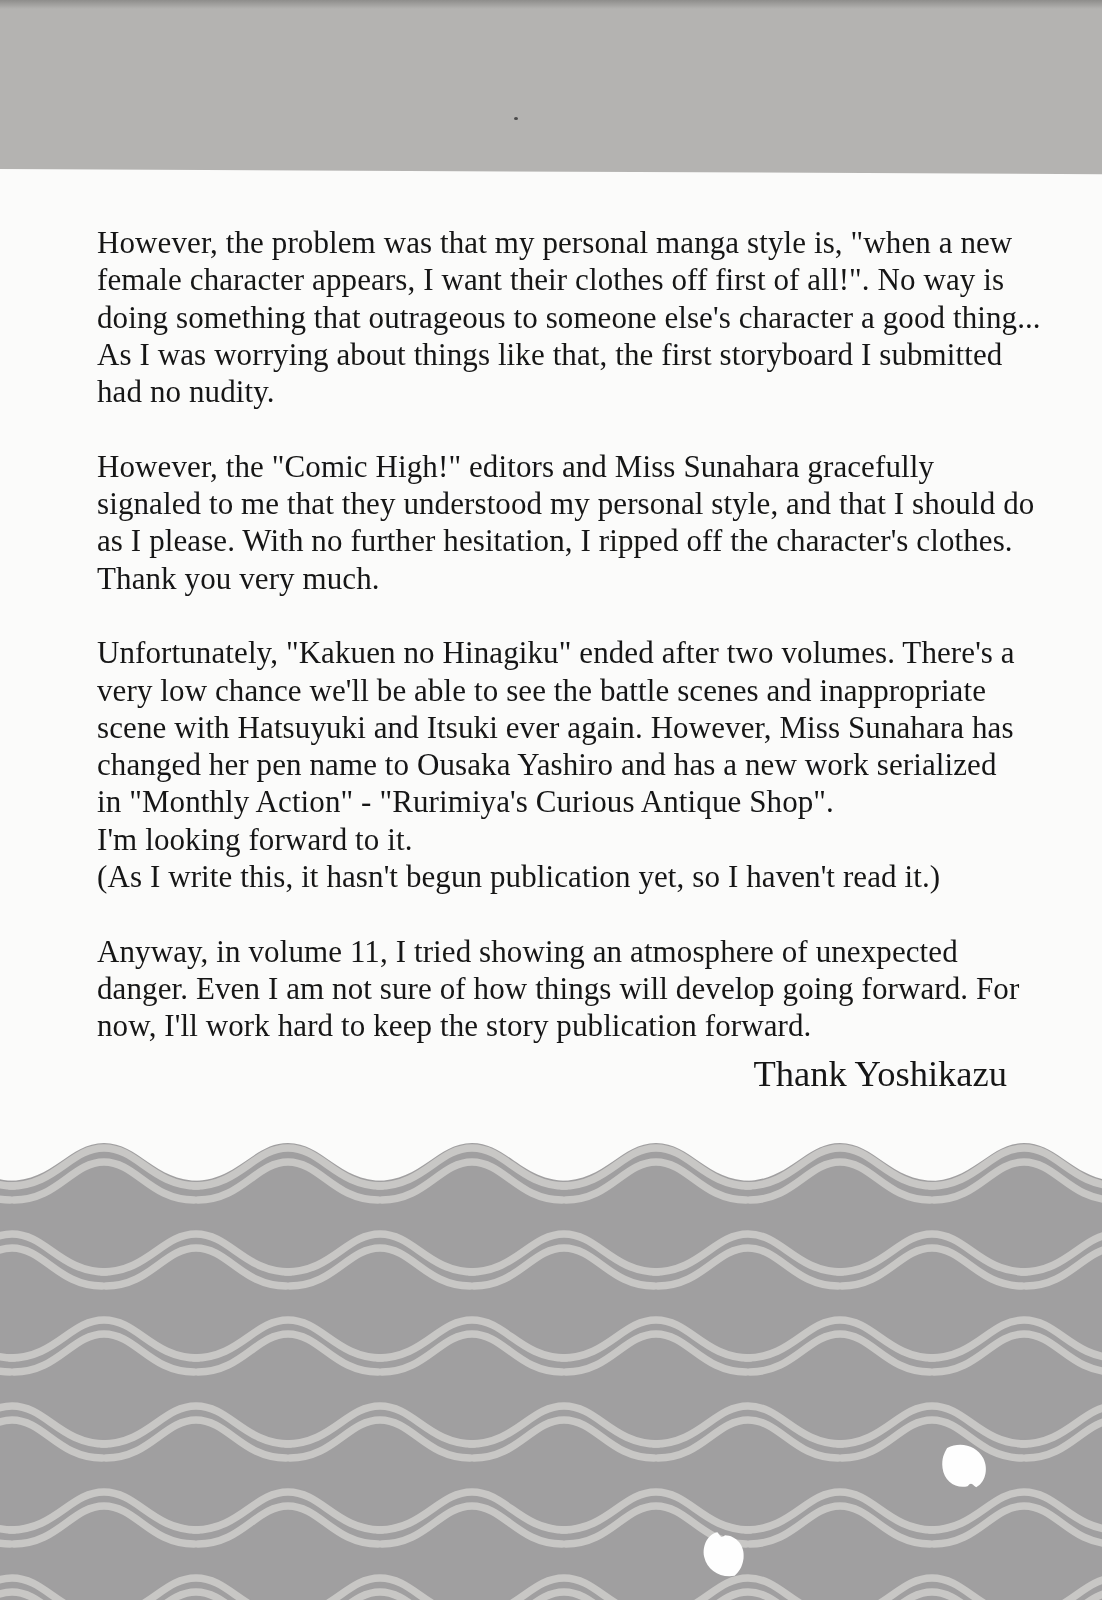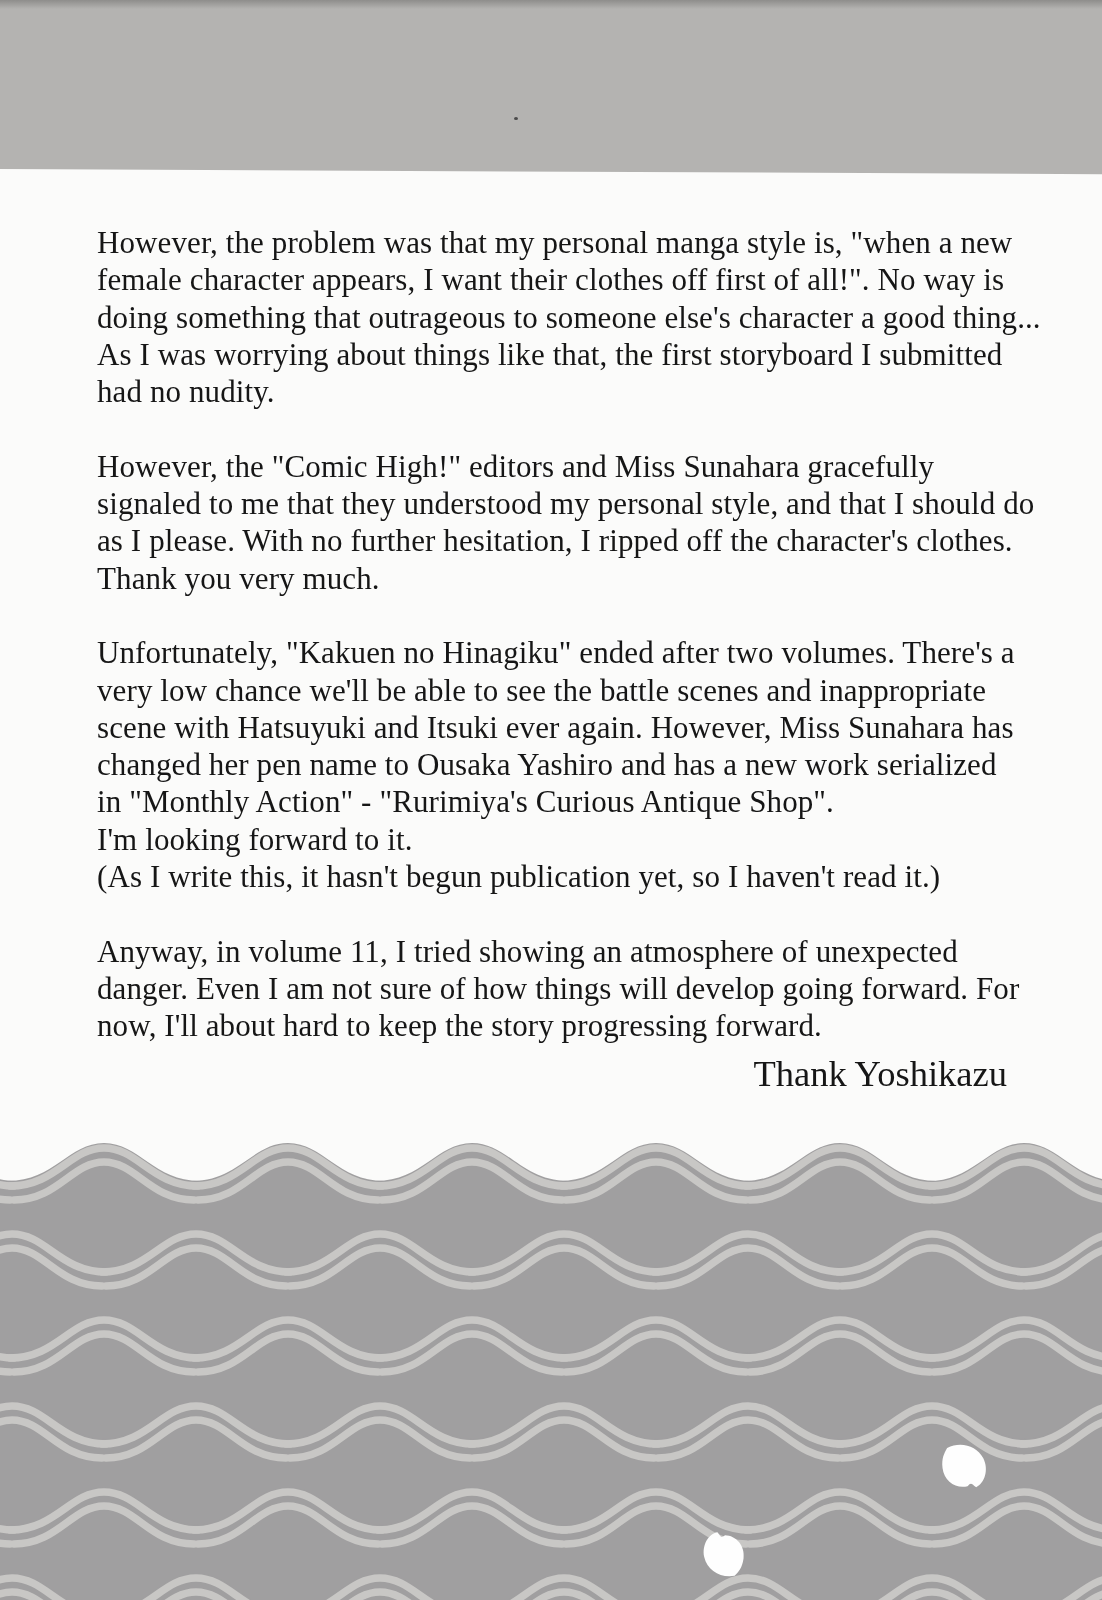--- a/index.html
+++ b/index.html
@@ -66,21 +66,21 @@
 Thank you very much.</p>
   <p class="para">Unfortunately, "Kakuen no Hinagiku" ended after two volumes. There's a
 very low chance we'll be able to see the battle scenes and inappropriate
 scene with Hatsuyuki and Itsuki ever again. However, Miss Sunahara has
 changed her pen name to Ousaka Yashiro and has a new work serialized
 in "Monthly Action" - "Rurimiya's Curious Antique Shop".
 I'm looking forward to it.
 (As I write this, it hasn't begun publication yet, so I haven't read it.)</p>
   <p class="para">Anyway, in volume 11, I tried showing an atmosphere of unexpected
 danger. Even I am not sure of how things will develop going forward. For
-now, I'll about hard to keep the story progressing forward.</p>
+now, I'll work hard to keep the story publication forward.</p>
 </main>
 
 <div class="signature">Thank Yoshikazu</div>
 
 <svg class="waves" viewBox="0 0 1102 463" xmlns="http://www.w3.org/2000/svg" xmlns:xlink="http://www.w3.org/1999/xlink">
   <defs>
     <g id="hill-body">
       <path class="hill-body" d="M -96,44 C -50,44 -35,6 0,6 C 35,6 50,44 96,44 L 96,180 L -96,180 Z"></path>
     </g>
     <g id="hill-arcs">

